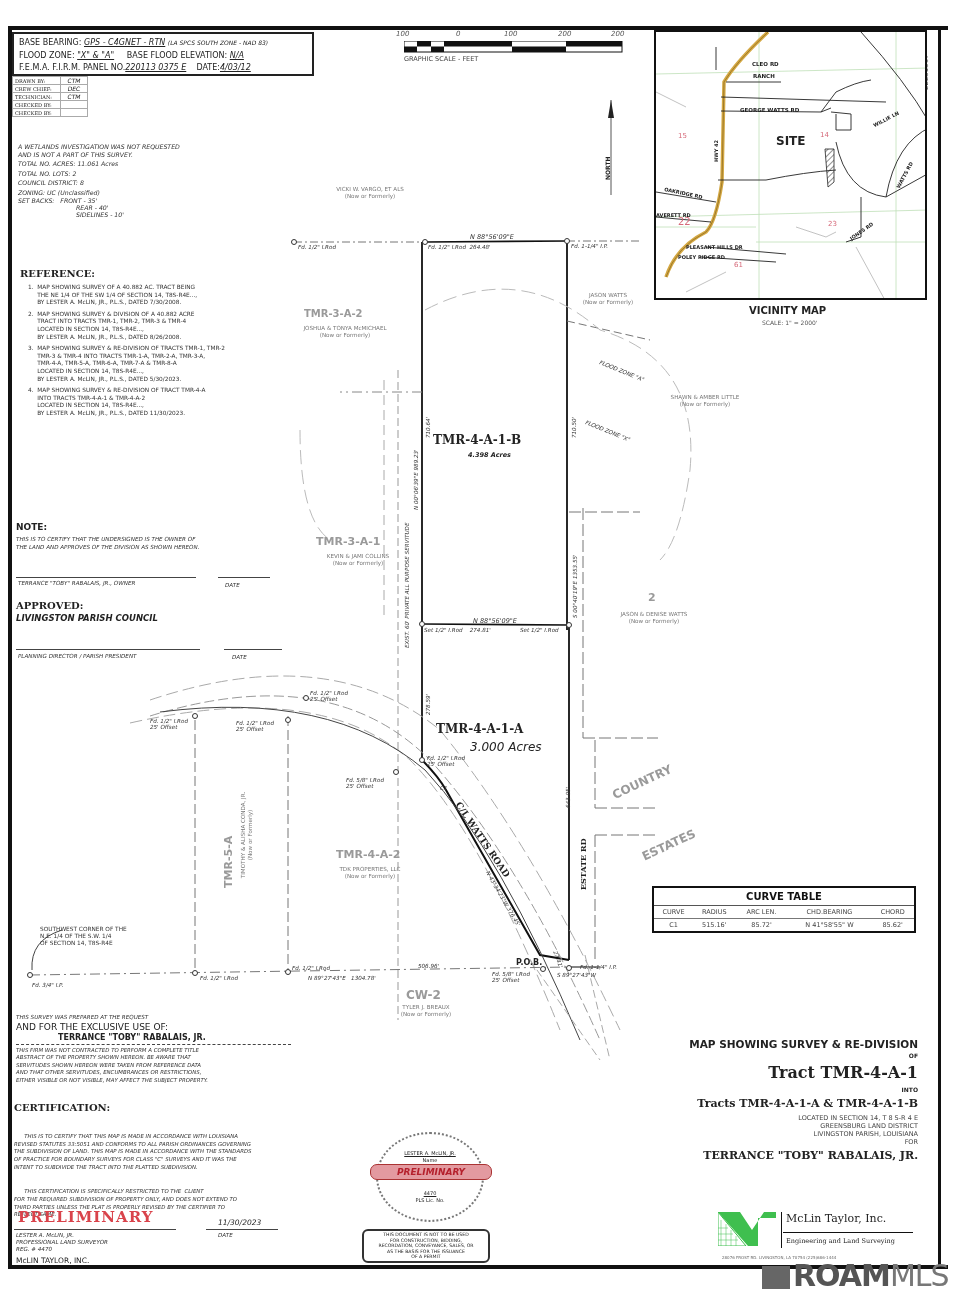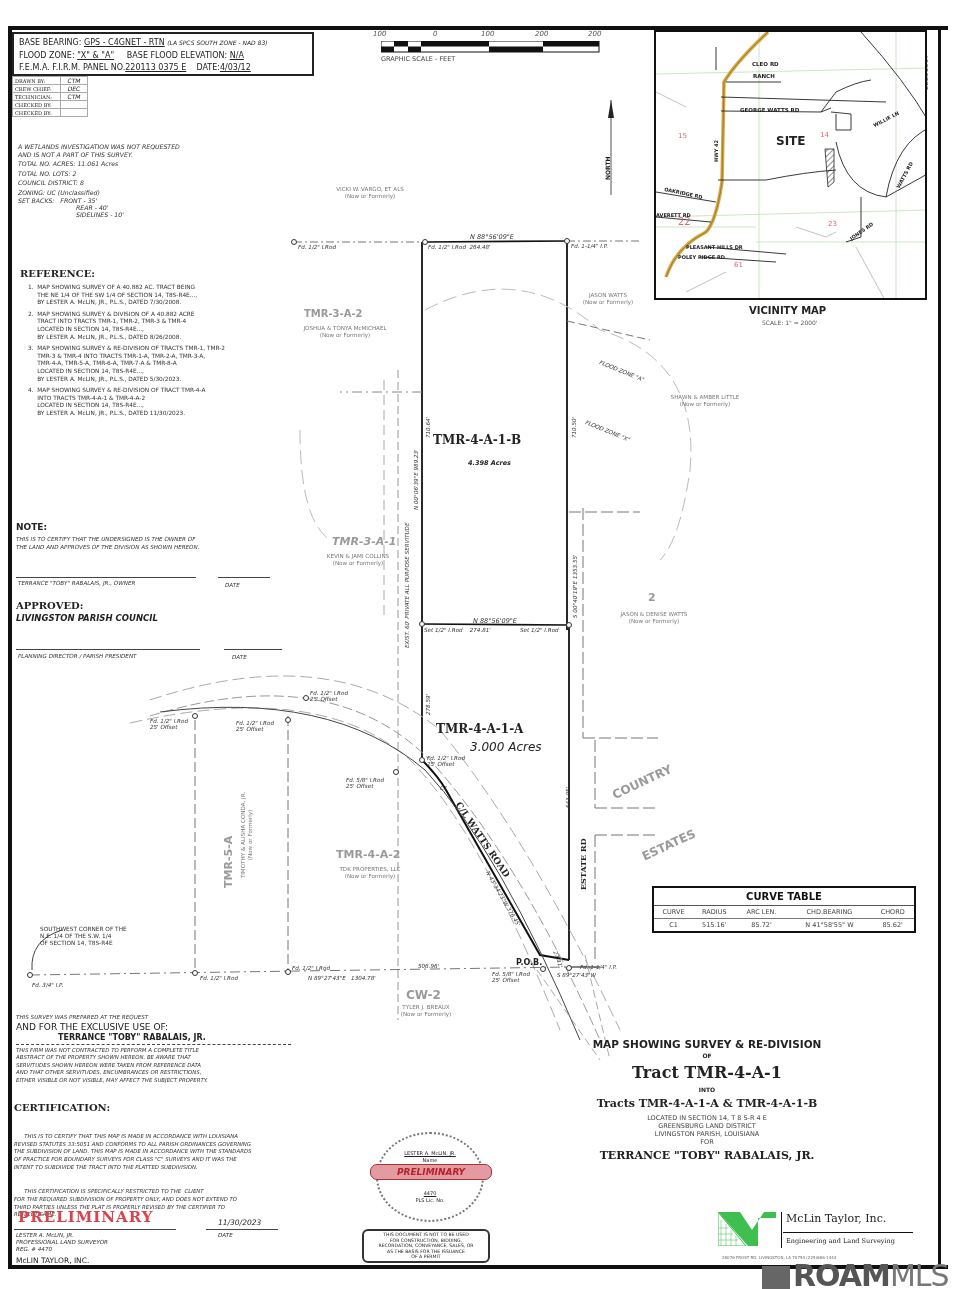--- a/index.html
+++ b/index.html
@@ -1,40 +1,40 @@
 <!DOCTYPE html>
 <html><head>
 <meta charset="utf-8">
 <style>
   html,body{margin:0;padding:0;background:#fff;}
   body{width:959px;height:1289px;position:relative;overflow:hidden;font-family:"DejaVu Sans",sans-serif;color:#222;}
   .abs{position:absolute;}
   .sheet{position:absolute;left:8px;top:26px;width:940px;height:1243px;border:4px solid #111;border-right:none;box-sizing:border-box;}
   .sheet-right{position:absolute;left:938px;top:26px;width:3px;height:1243px;background:#111;}
   .tblock{position:absolute;left:12px;top:32px;width:302px;height:44px;border:2px solid #222;box-sizing:border-box;font-size:8px;padding:3px 5px;line-height:12.5px;}
-  .tblock .u{text-decoration:underline;}
+  .tblock .u{font-style:italic;text-decoration:underline;}
   .crew{position:absolute;left:12px;top:76px;width:76px;border:1px solid #888;font-family:"DejaVu Serif",serif;font-size:5px;border-collapse:collapse;}
   .crew td{border:1px solid #aaa;height:7px;padding:0 2px;}
   .crew td:last-child{font-style:italic;font-family:"DejaVu Sans",sans-serif;font-size:6px;width:22px;text-align:center;}
   .notes{position:absolute;left:18px;top:143px;font-size:6.2px;font-style:italic;line-height:9.4px;color:#333;}
   .ref-title{position:absolute;left:20px;top:268px;font-family:"DejaVu Serif",serif;font-weight:bold;font-size:10px;}
   .ref-list{position:absolute;left:28px;top:284px;font-size:5.8px;line-height:7.6px;color:#333;margin:0;padding:0;list-style:none;}
   .ref-list li{margin-bottom:4px;white-space:pre;}
   .h-bold-sans{font-weight:bold;font-size:9px;}
   .serif-b{font-family:"DejaVu Serif",serif;font-weight:bold;}
   .ital{font-style:italic;}
   .sig-line{position:absolute;height:1px;background:#444;}
   .small-it{font-size:5.6px;font-style:italic;color:#333;}
   .gray-lbl{color:#9a9a9a;font-weight:bold;}
   .owner{font-size:5.6px;color:#777;text-align:center;line-height:7px;}
   .vic{position:absolute;left:654px;top:30px;width:273px;height:270px;border:2px solid #111;box-sizing:border-box;overflow:hidden;background:#fff;}
   .curve-table{position:absolute;left:652px;top:886px;width:264px;border:2px solid #111;border-collapse:collapse;font-size:6.5px;color:#444;}
   .curve-table th.cap{font-size:10px;font-weight:bold;color:#111;padding:3px 0;border-bottom:1px solid #555;}
   .curve-table td{text-align:center;padding:2px 0;border-bottom:1px solid #777;}
-  .title-block{position:absolute;left:540px;top:1038px;width:334px;text-align:center;}
+  .title-block{position:absolute;left:584px;top:1038px;width:334px;text-align:right;}
   .prelim{color:#d9434b;font-family:"DejaVu Serif",serif;font-weight:bold;font-size:15px;letter-spacing:1px;}
   .roam{position:absolute;left:762px;top:1258px;font-family:"DejaVu Sans",sans-serif;font-weight:bold;font-size:30px;color:#555;letter-spacing:-1px;}
   .roam span{color:#777;font-weight:normal;}
 </style>
 </head>
 <body>
 
 <div class="sheet"></div>
 <div class="sheet-right"></div>
 <div class="abs" style="left:922px;top:38px;font-size:7px;color:#555;transform:rotate(-90deg);transform-origin:left top;top:90px;">22231567</div>
@@ -74,21 +74,21 @@
   <div>AND IS NOT A PART OF THIS SURVEY.</div>
   <div>TOTAL NO. ACRES:   11.061 Acres</div>
   <div>TOTAL NO. LOTS:   2</div>
   <div>COUNCIL DISTRICT:   8</div>
   <div>ZONING:   UC (Unclassified)</div>
   <div style="line-height:7px"><span>SET BACKS:</span> &nbsp;&nbsp;<span>FRONT - 35'</span></div>
   <div style="padding-left:58px;line-height:7px">REAR - 40'</div>
   <div style="padding-left:58px;line-height:7px">SIDELINES - 10'</div>
 </div>
 
-<div class="abs" style="left:373px;top:30px;width:240px;height:36px;">
+<div class="abs" style="left:396px;top:30px;width:240px;height:36px;">
   <div class="abs" style="left:0;top:0;font-size:7px;font-style:italic;color:#555;width:240px;">
     <span class="abs" style="left:0">100</span>
     <span class="abs" style="left:60px">0</span>
     <span class="abs" style="left:108px">100</span>
     <span class="abs" style="left:162px">200</span>
     <span class="abs" style="left:215px">200</span>
   </div>
   <svg class="abs" style="left:8px;top:11px" width="220" height="12">
     <rect x="0" y="0" width="218" height="11" fill="#fff" stroke="#111" stroke-width="1"></rect>
     <rect x="0" y="5.5" width="13" height="5.5" fill="#111"></rect>
@@ -223,21 +223,21 @@
 <div class="abs owner" style="left:568px;top:292px;width:80px;">
     <div>JASON WATTS</div>
     <div>(Now or Formerly)</div>
   </div>
 <div class="abs owner" style="left:660px;top:394px;width:90px;">
     <div>SHAWN &amp; AMBER LITTLE</div>
     <div>(Now or Formerly)</div>
   </div>
 <div class="abs small-it" style="left:598px;top:368px;transform:rotate(22deg);">FLOOD ZONE "A"</div>
 <div class="abs small-it" style="left:584px;top:428px;transform:rotate(22deg);">FLOOD ZONE "X"</div>
-<div class="abs gray-lbl" style="left:332px;top:535px;font-size:11px;font-style:italic;">TMR-3-A-1</div>
+<div class="abs gray-lbl" style="left:316px;top:535px;font-size:11px;">TMR-3-A-1</div>
 <div class="abs owner" style="left:308px;top:553px;width:100px;">
     <div>KEVIN &amp; JAMI COLLINS</div>
     <div>(Now or Formerly)</div>
   </div>
 <div class="abs gray-lbl" style="left:648px;top:591px;font-size:11px;">2</div>
 <div class="abs owner" style="left:604px;top:611px;width:100px;">
     <div>JASON &amp; DENISE WATTS</div>
     <div>(Now or Formerly)</div>
   </div>
 
@@ -255,21 +255,21 @@
 <div class="abs owner" style="left:376px;top:1004px;width:100px;">
     <div>TYLER J. BREAUX</div>
     <div>(Now or Formerly)</div>
   </div>
 <div class="abs gray-lbl" style="left:610px;top:775px;font-size:12px;transform:rotate(-25deg);">COUNTRY</div>
 <div class="abs gray-lbl" style="left:640px;top:838px;font-size:12px;transform:rotate(-25deg);">ESTATES</div>
 <div class="abs serif-b" style="left:578px;top:890px;font-size:8px;transform:rotate(-90deg);transform-origin:left top;">ESTATE RD</div>
 <div class="abs serif-b" style="left:462px;top:800px;font-size:9px;transform:rotate(56deg);transform-origin:left top;">C/L WATTS ROAD</div>
 
 <div class="abs serif-b" style="left:433px;top:433px;font-size:12px;">TMR-4-A-1-B</div>
-<div class="abs ital" style="left:468px;top:451px;font-size:6.5px;font-weight:bold;margin-top:8px;">4.398 Acres</div>
+<div class="abs ital" style="left:468px;top:451px;font-size:6.5px;font-weight:bold;">4.398 Acres</div>
 <div class="abs serif-b" style="left:436px;top:722px;font-size:12px;">TMR-4-A-1-A</div>
 <div class="abs ital" style="left:470px;top:740px;font-size:12px;font-weight:normal;">3.000 Acres</div>
 
 <div class="abs small-it" style="left:470px;top:233px;font-size:6.5px;">N 88°56'09"E</div>
 <div class="abs small-it" style="left:428px;top:244px;"><span>Fd. 1/2" I.Rod</span> &nbsp;<span>264.48'</span></div>
 <div class="abs small-it" style="left:298px;top:244px;">Fd. 1/2" I.Rod</div>
 <div class="abs small-it" style="left:571px;top:243px;">Fd. 1-1/4" I.P.</div>
 <div class="abs small-it" style="left:425px;top:438px;transform:rotate(-90deg);transform-origin:left top;">710.64'</div>
 <div class="abs small-it" style="left:571px;top:438px;transform:rotate(-90deg);transform-origin:left top;">710.50'</div>
 <div class="abs small-it" style="left:404px;top:648px;transform:rotate(-90deg);transform-origin:left top;">EXIST. 60' PRIVATE ALL PURPOSE SERVITUDE</div>

